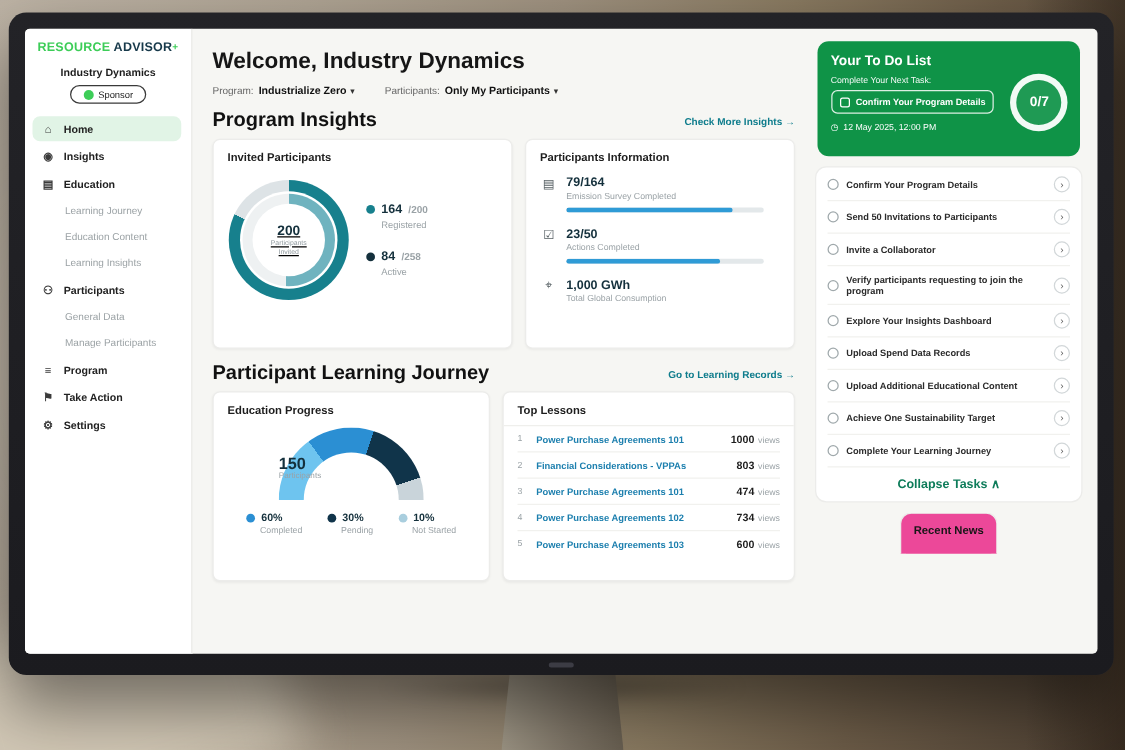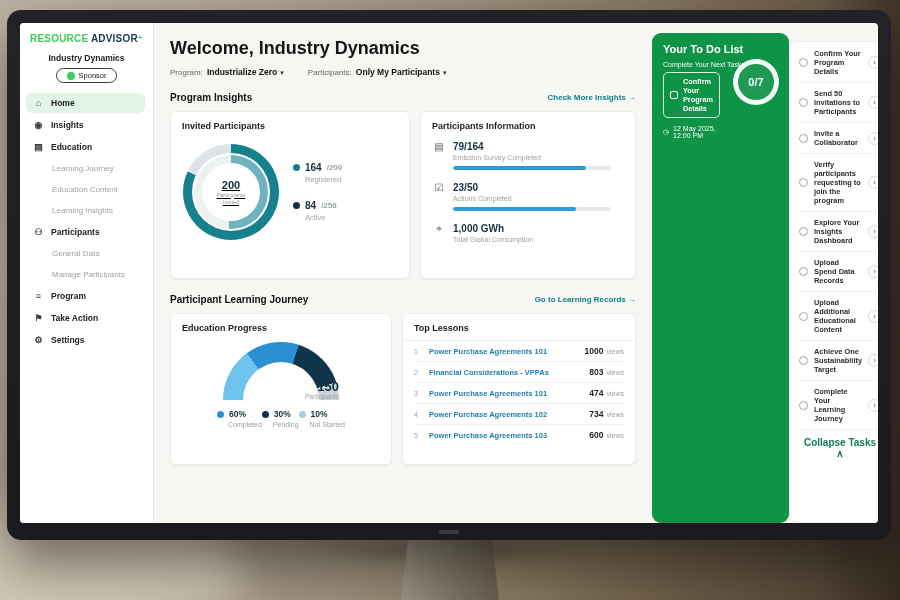--- a/index.html
+++ b/index.html
@@ -43,21 +43,21 @@
   .nav-item .glyph{width:11px;text-align:center;font-size:9px;color:#3a3a3a;}
 
   
   .main{flex:1;min-width:0;padding:14px 12px 0 16px;}
   .welcome{font-size:18px;font-weight:bold;color:#161616;line-height:22px;}
   .filters{display:flex;gap:24px;align-items:center;margin-top:8px;}
   .filter{font-size:8px;color:#666;cursor:pointer;}
   .filter b{color:#111;font-size:8.5px;margin-left:4px;}
   .caret{font-size:7px;color:#333;margin-left:3px;}
   .section-head{display:flex;justify-content:space-between;align-items:center;margin-top:13px;height:14px;}
-  .section-title{font-size:10px;font-weight:bold;color:#111;text-align:right;}
+  .section-title{font-size:16px;font-weight:bold;color:#111;text-align:right;}
   .section-link{font-size:8px;font-weight:bold;color:#0e7c8c;cursor:pointer;}
   .cards{display:flex;gap:10px;margin-top:7px;}
   .card{background:#fff;border:1px solid #ececе8;border:1px solid #ececea;border-radius:6px;box-shadow:0 1px 2px rgba(0,0,0,.05);}
   .card-title{font-size:9px;font-weight:bold;color:#1d1d1d;padding:9px 11px 0;}
 
   
   .invited{width:240px;height:168px;}
   .invited-body{display:flex;align-items:center;gap:14px;padding:13px 12px 0;}
   .donut{position:relative;width:96px;height:96px;flex-shrink:0;}
   .donut>div{position:absolute;border-radius:50%;text-decoration:underline;}
@@ -85,40 +85,40 @@
   .stat .bar{display:none;margin-top:5px;width:158px;height:4px;background:#e3e8ea;border-radius:2px;overflow:hidden;}
   .stat.has-bar .bar{display:block;}
   .stat .fill{height:100%;background:#2f9bd6;border-radius:2px;}
 
   
   .edu{width:222px;height:152px;}
   .gauge-wrap{display:flex;flex-direction:column;align-items:center;padding-top:9px;}
   .gauge{width:116px;height:58px;position:relative;overflow:hidden;}
   .gauge-arc{position:absolute;left:0;top:0;width:116px;height:116px;border-radius:50%;}
   .gauge-hole{position:absolute;left:20px;top:20px;width:76px;height:76px;border-radius:50%;background:#fff;}
-  .gauge-center{position:absolute;left:0;right:0;bottom:0;text-align:right;}
+  .gauge-center{position:absolute;left:0;right:0;bottom:16px;text-align:left;}
   .gauge-center .v{font-size:13px;font-weight:bold;color:#14303c;line-height:13px;}
   .gauge-center .l{font-size:6.5px;color:#9aa2a6;}
-  .gauge-legend{display:flex;margin-top:9px;text-align:center;}
+  .gauge-legend{display:flex;gap:20px;margin-top:9px;text-align:center;}
   .gl .v{font-size:8.5px;font-weight:bold;color:#14303c;}
   .gl .l{font-size:7px;color:#9aa2a6;margin:2px 0 0 11px;}
 
   
   .lessons{flex:1;height:152px;}
   .lessons .card-title{padding-bottom:7px;border-bottom:1px solid #efefec;}
   .lessons-body{padding:0 11px;}
   .lesson{display:flex;align-items:center;gap:7px;padding:5px 0;border-bottom:1px solid #f1f1ee;}
   .lesson:last-child{border-bottom:none;}
   .lesson .rank{font-size:7px;color:#9aa2a6;width:8px;}
   .lesson .title{flex:1;font-size:7.5px;font-weight:bold;color:#1c7fae;cursor:pointer;}
   .lesson .views{font-size:8.5px;font-weight:bold;color:#1d1d1d;white-space:nowrap;}
   .lesson .vl{font-size:7px;font-weight:normal;color:#9aa2a6;margin-left:3px;}
 
   
-  .rightpanel{width:230px;flex-shrink:0;padding:10px 12px 0 4px;display:flex;flex-direction:row;}
+  .rightpanel{width:230px;flex-shrink:0;padding:10px 12px 0 4px;display:flex;flex-direction:column;align-items:center;}
   .todo-green{position:relative;border-radius:9px;padding:10px 11px 12px;color:#fff;min-height:92px;}
   .todo-title{font-size:11px;font-weight:bold;}
   .todo-sub{font-size:7px;margin-top:6px;opacity:.95;}
   .todo-next{display:flex;align-items:center;gap:5px;border:1px solid rgba(255,255,255,.85);border-radius:5px;
       padding:4px 6px;margin:4px 58px 0 0;font-size:7.3px;font-weight:bold;cursor:pointer;}
   .cb-w{width:8px;height:8px;border:1px solid #fff;border-radius:2px;flex-shrink:0;}
   .todo-due{display:flex;align-items:center;gap:4px;font-size:7px;margin:7px 58px 0 0;}
   .todo-ring{position:absolute;right:10px;top:26px;width:46px;height:46px;border-radius:50%;
       border:5px solid rgba(255,255,255,.95);display:flex;align-items:center;justify-content:center;
       font-size:11px;font-weight:bold;background:rgba(255,255,255,.07);}

